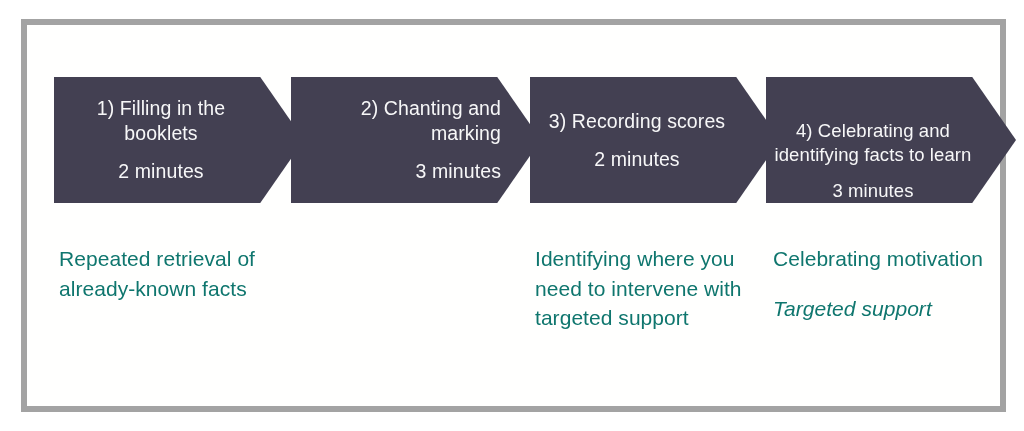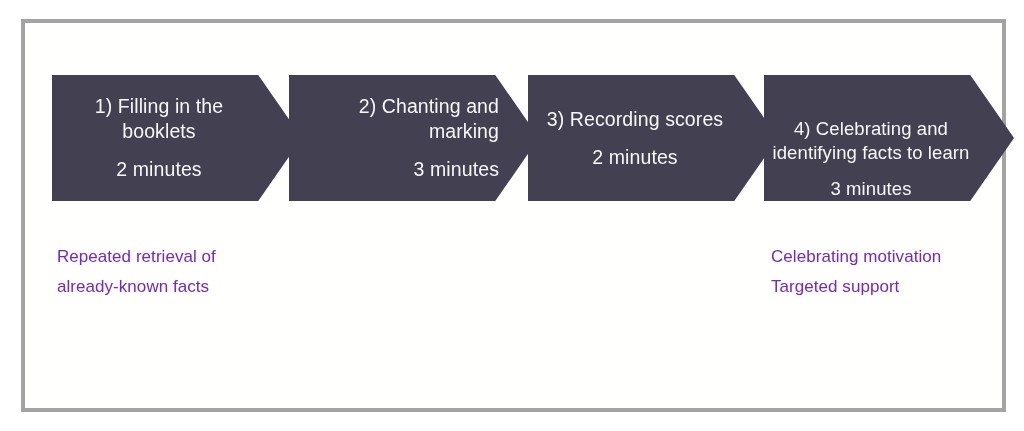--- a/index.html
+++ b/index.html
@@ -14,21 +14,21 @@
     overflow: hidden;
   }
 
   #diagram-frame {
     position: absolute;
     left: 21px;
     top: 19px;
     width: 985px;
     height: 393px;
     box-sizing: border-box;
-    border: 4px solid #a3a3a3;
+    border: 6px solid #a3a3a3;
     background: #fffffe;
   }
 
   
   #process-arrow-row {
     position: absolute;
     left: 0;
     top: 0;
     width: 100%;
     height: 100%;
@@ -72,26 +72,28 @@
     font-size: 19.5px;
     line-height: 25px;
     color: #f7f7f8;
     margin-top: 13px;
     letter-spacing: 0.1px;
   }
 
   
   .step-caption {
     position: absolute;
-    color: #6d28d9;
-    font-size: 17px;
+    color: #0f766e;
+    font-size: 21px;
     line-height: 29.5px;
     letter-spacing: 0.05px;
   }
   .caption-para + .caption-para {
+    margin-top: 20px;
+    font-style: italic;
   }
 
   
   #step-1 { left: 27px;  top: 52px; width: 250px; height: 126px; }
   #step-2 { left: 264px; top: 52px; width: 250px; height: 126px; }
   #step-3 { left: 503px; top: 52px; width: 250px; height: 126px; text-decoration: underline; }
   #step-4 { left: 739px; top: 52px; width: 250px; height: 126px; }
 
   #step-1 .step-arrow,
   #step-2 .step-arrow,
@@ -156,20 +158,23 @@
           <div class="step-duration">3 minutes</div>
         </div>
       </div>
     </div>
 
     <div class="step-caption" id="caption-1">
       <div class="caption-para">Repeated retrieval of already-known facts</div>
     </div>
 
 
+    <div class="step-caption" id="caption-3">
+      <div class="caption-para">Identifying where you need to intervene with targeted support</div>
+    </div>
 
     <div class="step-caption" id="caption-4">
       <div class="caption-para">Celebrating motivation</div>
       <div class="caption-para">Targeted support</div>
     </div>
 
   </div>
 </div>
 
 </body></html>

